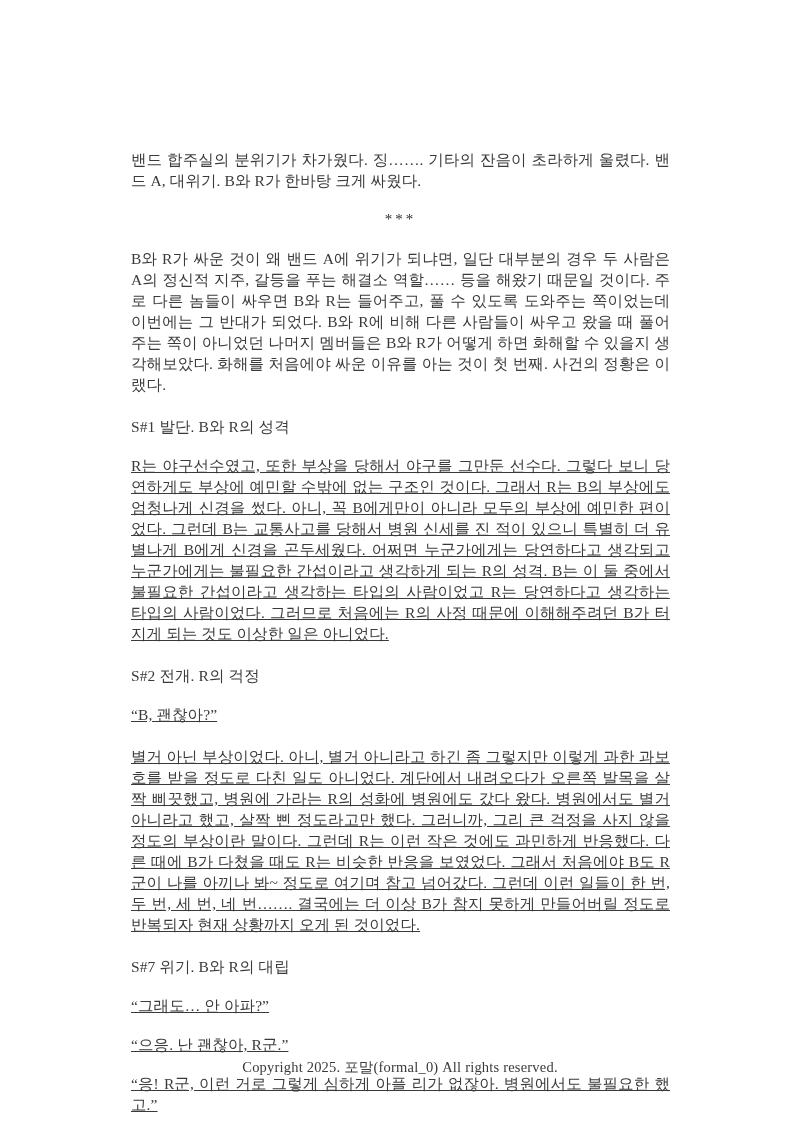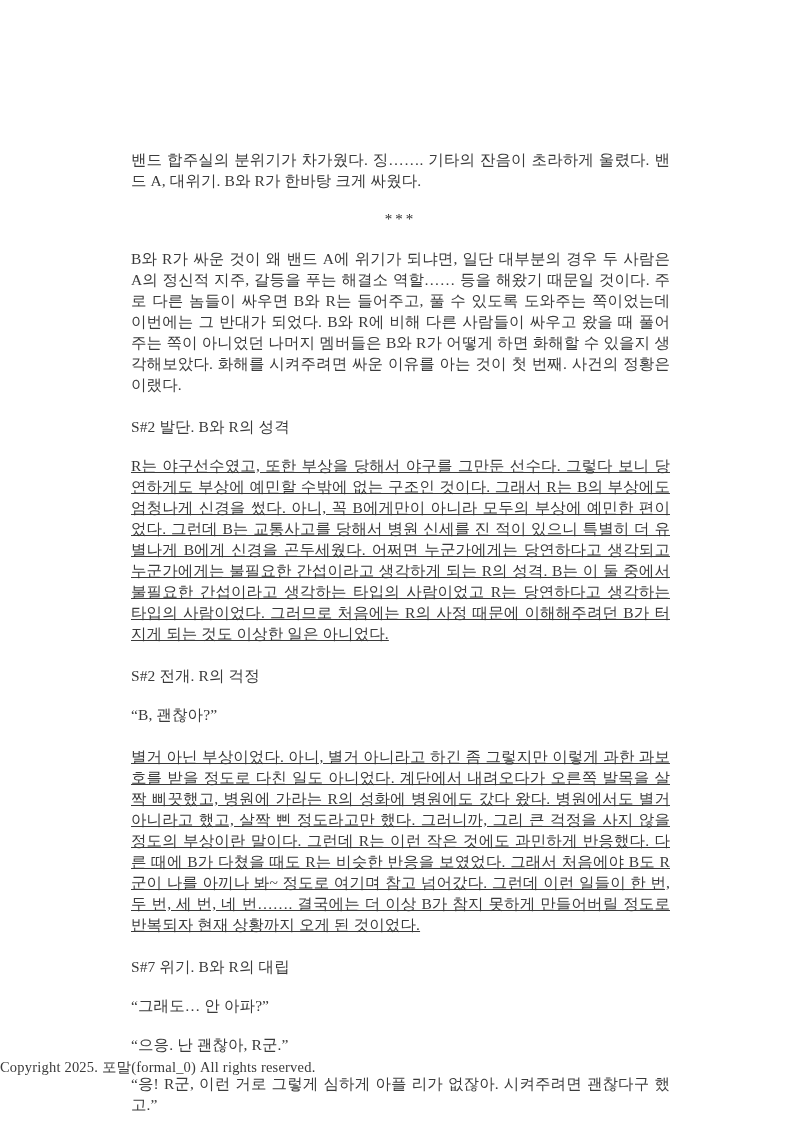--- a/index.html
+++ b/index.html
@@ -44,59 +44,61 @@
   }
   .scene-body {
     margin: 0;
     text-decoration: underline;
   }
   .scene-body.gap-above {
     margin-top: 21px;
   }
   .dialogue {
     margin: 0;
+    text-decoration: underline;
   }
   .footer {
     position: absolute;
     left: 0;
     width: 800px;
     top: 1057px;
+    text-align: center;
     font-size: 14.5px;
     line-height: 21px;
     color: #3a3a3a;
     letter-spacing: 0.2px;
   }
 </style>
 </head>
 <body>
 
 <div class="page">
   <div class="content">
 
     <p class="intro">밴드 합주실의 분위기가 차가웠다. 징……. 기타의 잔음이 초라하게 울렸다. 밴드 A, 대위기. B와 R가 한바탕 크게 싸웠다.</p>
 
     <p class="separator">***</p>
 
-    <p class="context">B와 R가 싸운 것이 왜 밴드 A에 위기가 되냐면, 일단 대부분의 경우 두 사람은 A의 정신적 지주, 갈등을 푸는 해결소 역할…… 등을 해왔기 때문일 것이다. 주로 다른 놈들이 싸우면 B와 R는 들어주고, 풀 수 있도록 도와주는 쪽이었는데 이번에는 그 반대가 되었다. B와 R에 비해 다른 사람들이 싸우고 왔을 때 풀어주는 쪽이 아니었던 나머지 멤버들은 B와 R가 어떻게 하면 화해할 수 있을지 생각해보았다. 화해를 시켜주려면 싸운 이유를 아는 것이 첫 번째. 사건의 정황은 이랬다.</p>
+    <p class="context">B와 R가 싸운 것이 왜 밴드 A에 위기가 되냐면, 일단 대부분의 경우 두 사람은 A의 정신적 지주, 갈등을 푸는 해결소 역할…… 등을 해왔기 때문일 것이다. 주로 다른 놈들이 싸우면 B와 R는 들어주고, 풀 수 있도록 도와주는 쪽이었는데 이번에는 그 반대가 되었다. B와 R에 비해 다른 사람들이 싸우고 왔을 때 풀어주는 쪽이 아니었던 나머지 멤버들은 B와 R가 어떻게 하면 화해할 수 있을지 생각해보았다. 화해를 처음에야 싸운 이유를 아는 것이 첫 번째. 사건의 정황은 이랬다.</p>
 
     <div class="section">
-      <p class="scene-heading">S#2 발단. B와 R의 성격</p>
+      <p class="scene-heading">S#1 발단. B와 R의 성격</p>
       <p class="scene-body">R는 야구선수였고, 또한 부상을 당해서 야구를 그만둔 선수다. 그렇다 보니 당연하게도 부상에 예민할 수밖에 없는 구조인 것이다. 그래서 R는 B의 부상에도 엄청나게 신경을 썼다. 아니, 꼭 B에게만이 아니라 모두의 부상에 예민한 편이었다. 그런데 B는 교통사고를 당해서 병원 신세를 진 적이 있으니 특별히 더 유별나게 B에게 신경을 곤두세웠다. 어쩌면 누군가에게는 당연하다고 생각되고 누군가에게는 불필요한 간섭이라고 생각하게 되는 R의 성격. B는 이 둘 중에서 불필요한 간섭이라고 생각하는 타입의 사람이었고 R는 당연하다고 생각하는 타입의 사람이었다. 그러므로 처음에는 R의 사정 때문에 이해해주려던 B가 터지게 되는 것도 이상한 일은 아니었다.</p>
     </div>
 
     <div class="section">
       <p class="scene-heading">S#2 전개. R의 걱정</p>
       <p class="dialogue">“B, 괜찮아?”</p>
       <p class="scene-body gap-above">별거 아닌 부상이었다. 아니, 별거 아니라고 하긴 좀 그렇지만 이렇게 과한 과보호를 받을 정도로 다친 일도 아니었다. 계단에서 내려오다가 오른쪽 발목을 살짝 삐끗했고, 병원에 가라는 R의 성화에 병원에도 갔다 왔다. 병원에서도 별거 아니라고 했고, 살짝 삔 정도라고만 했다. 그러니까, 그리 큰 걱정을 사지 않을 정도의 부상이란 말이다. 그런데 R는 이런 작은 것에도 과민하게 반응했다. 다른 때에 B가 다쳤을 때도 R는 비슷한 반응을 보였었다. 그래서 처음에야 B도 R군이 나를 아끼나 봐~ 정도로 여기며 참고 넘어갔다. 그런데 이런 일들이 한 번, 두 번, 세 번, 네 번……. 결국에는 더 이상 B가 참지 못하게 만들어버릴 정도로 반복되자 현재 상황까지 오게 된 것이었다.</p>
     </div>
 
     <div class="section">
       <p class="scene-heading">S#7 위기. B와 R의 대립</p>
       <p class="dialogue">“그래도… 안 아파?”</p>
       <p class="dialogue">“으응. 난 괜찮아, R군.”</p>
-      <p class="dialogue">“응! R군, 이런 거로 그렇게 심하게 아플 리가 없잖아. 시켜주려면 괜찮다구 했고.”</p>
+      <p class="dialogue">“응! R군, 이런 거로 그렇게 심하게 아플 리가 없잖아. 병원에서도 불필요한 했고.”</p>
       <p class="dialogue">“…음….”</p>
     </div>
 
   </div>
 
   <div class="footer">Copyright 2025. 포말(formal_0) All rights reserved.</div>
 </div>
 
 </body></html>

